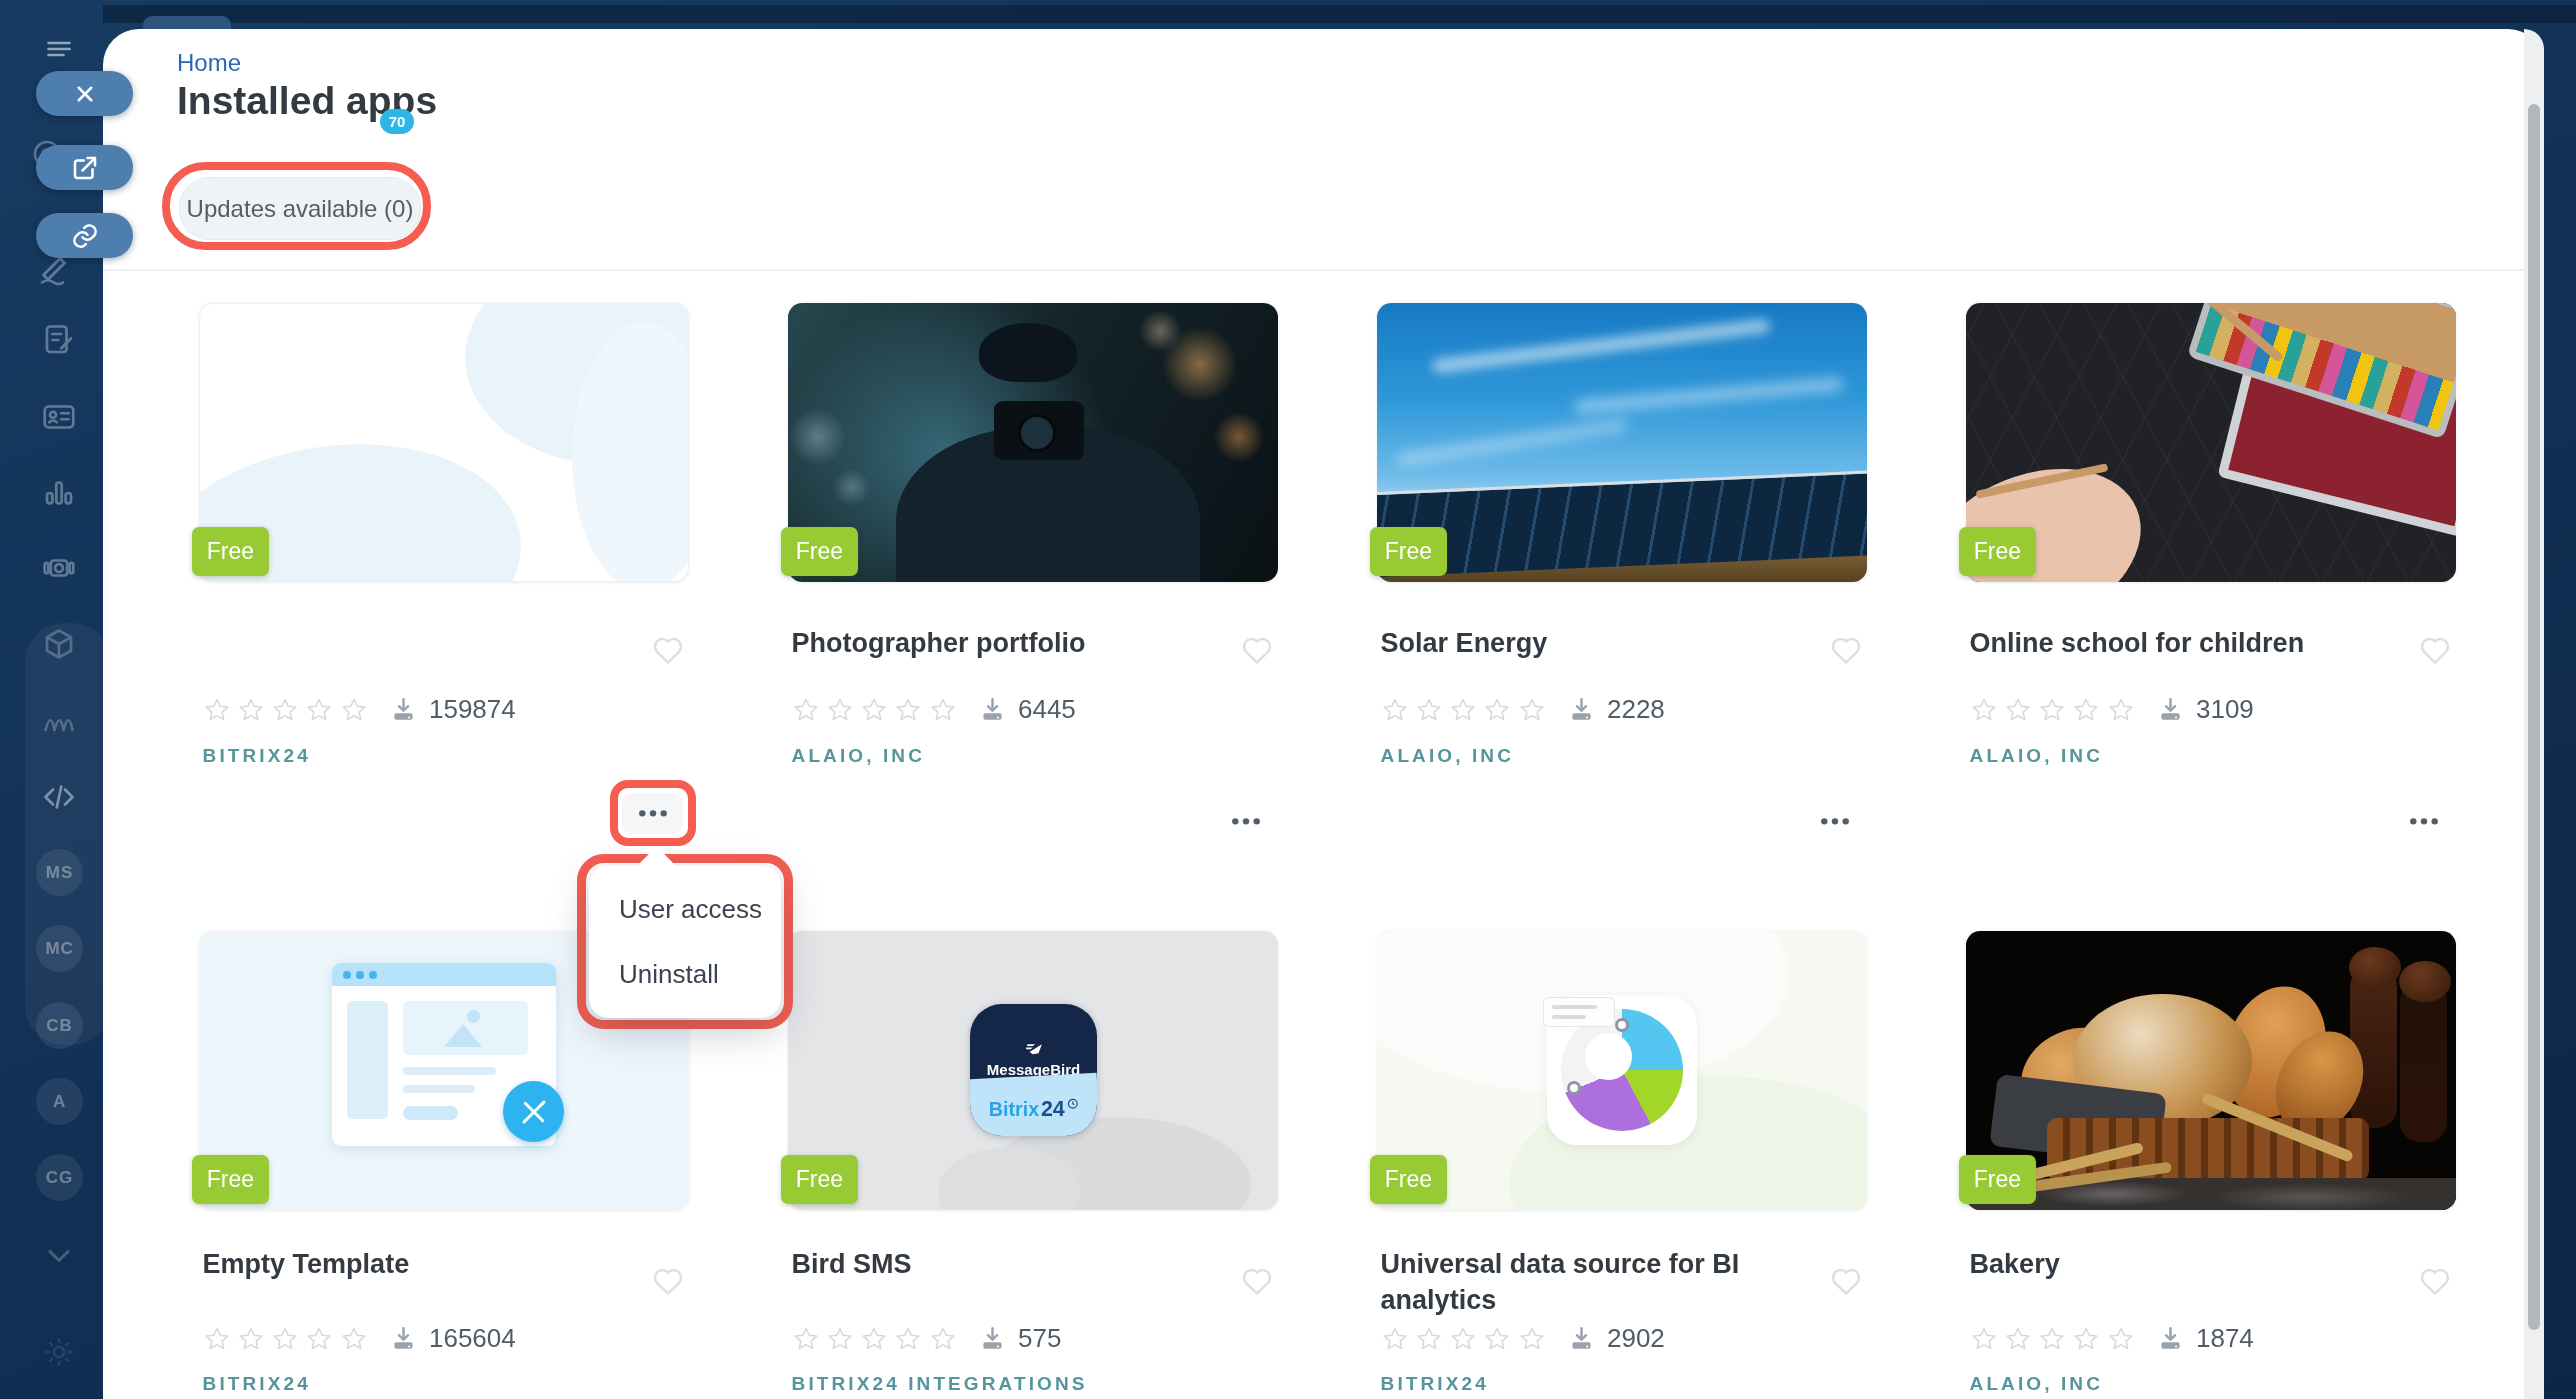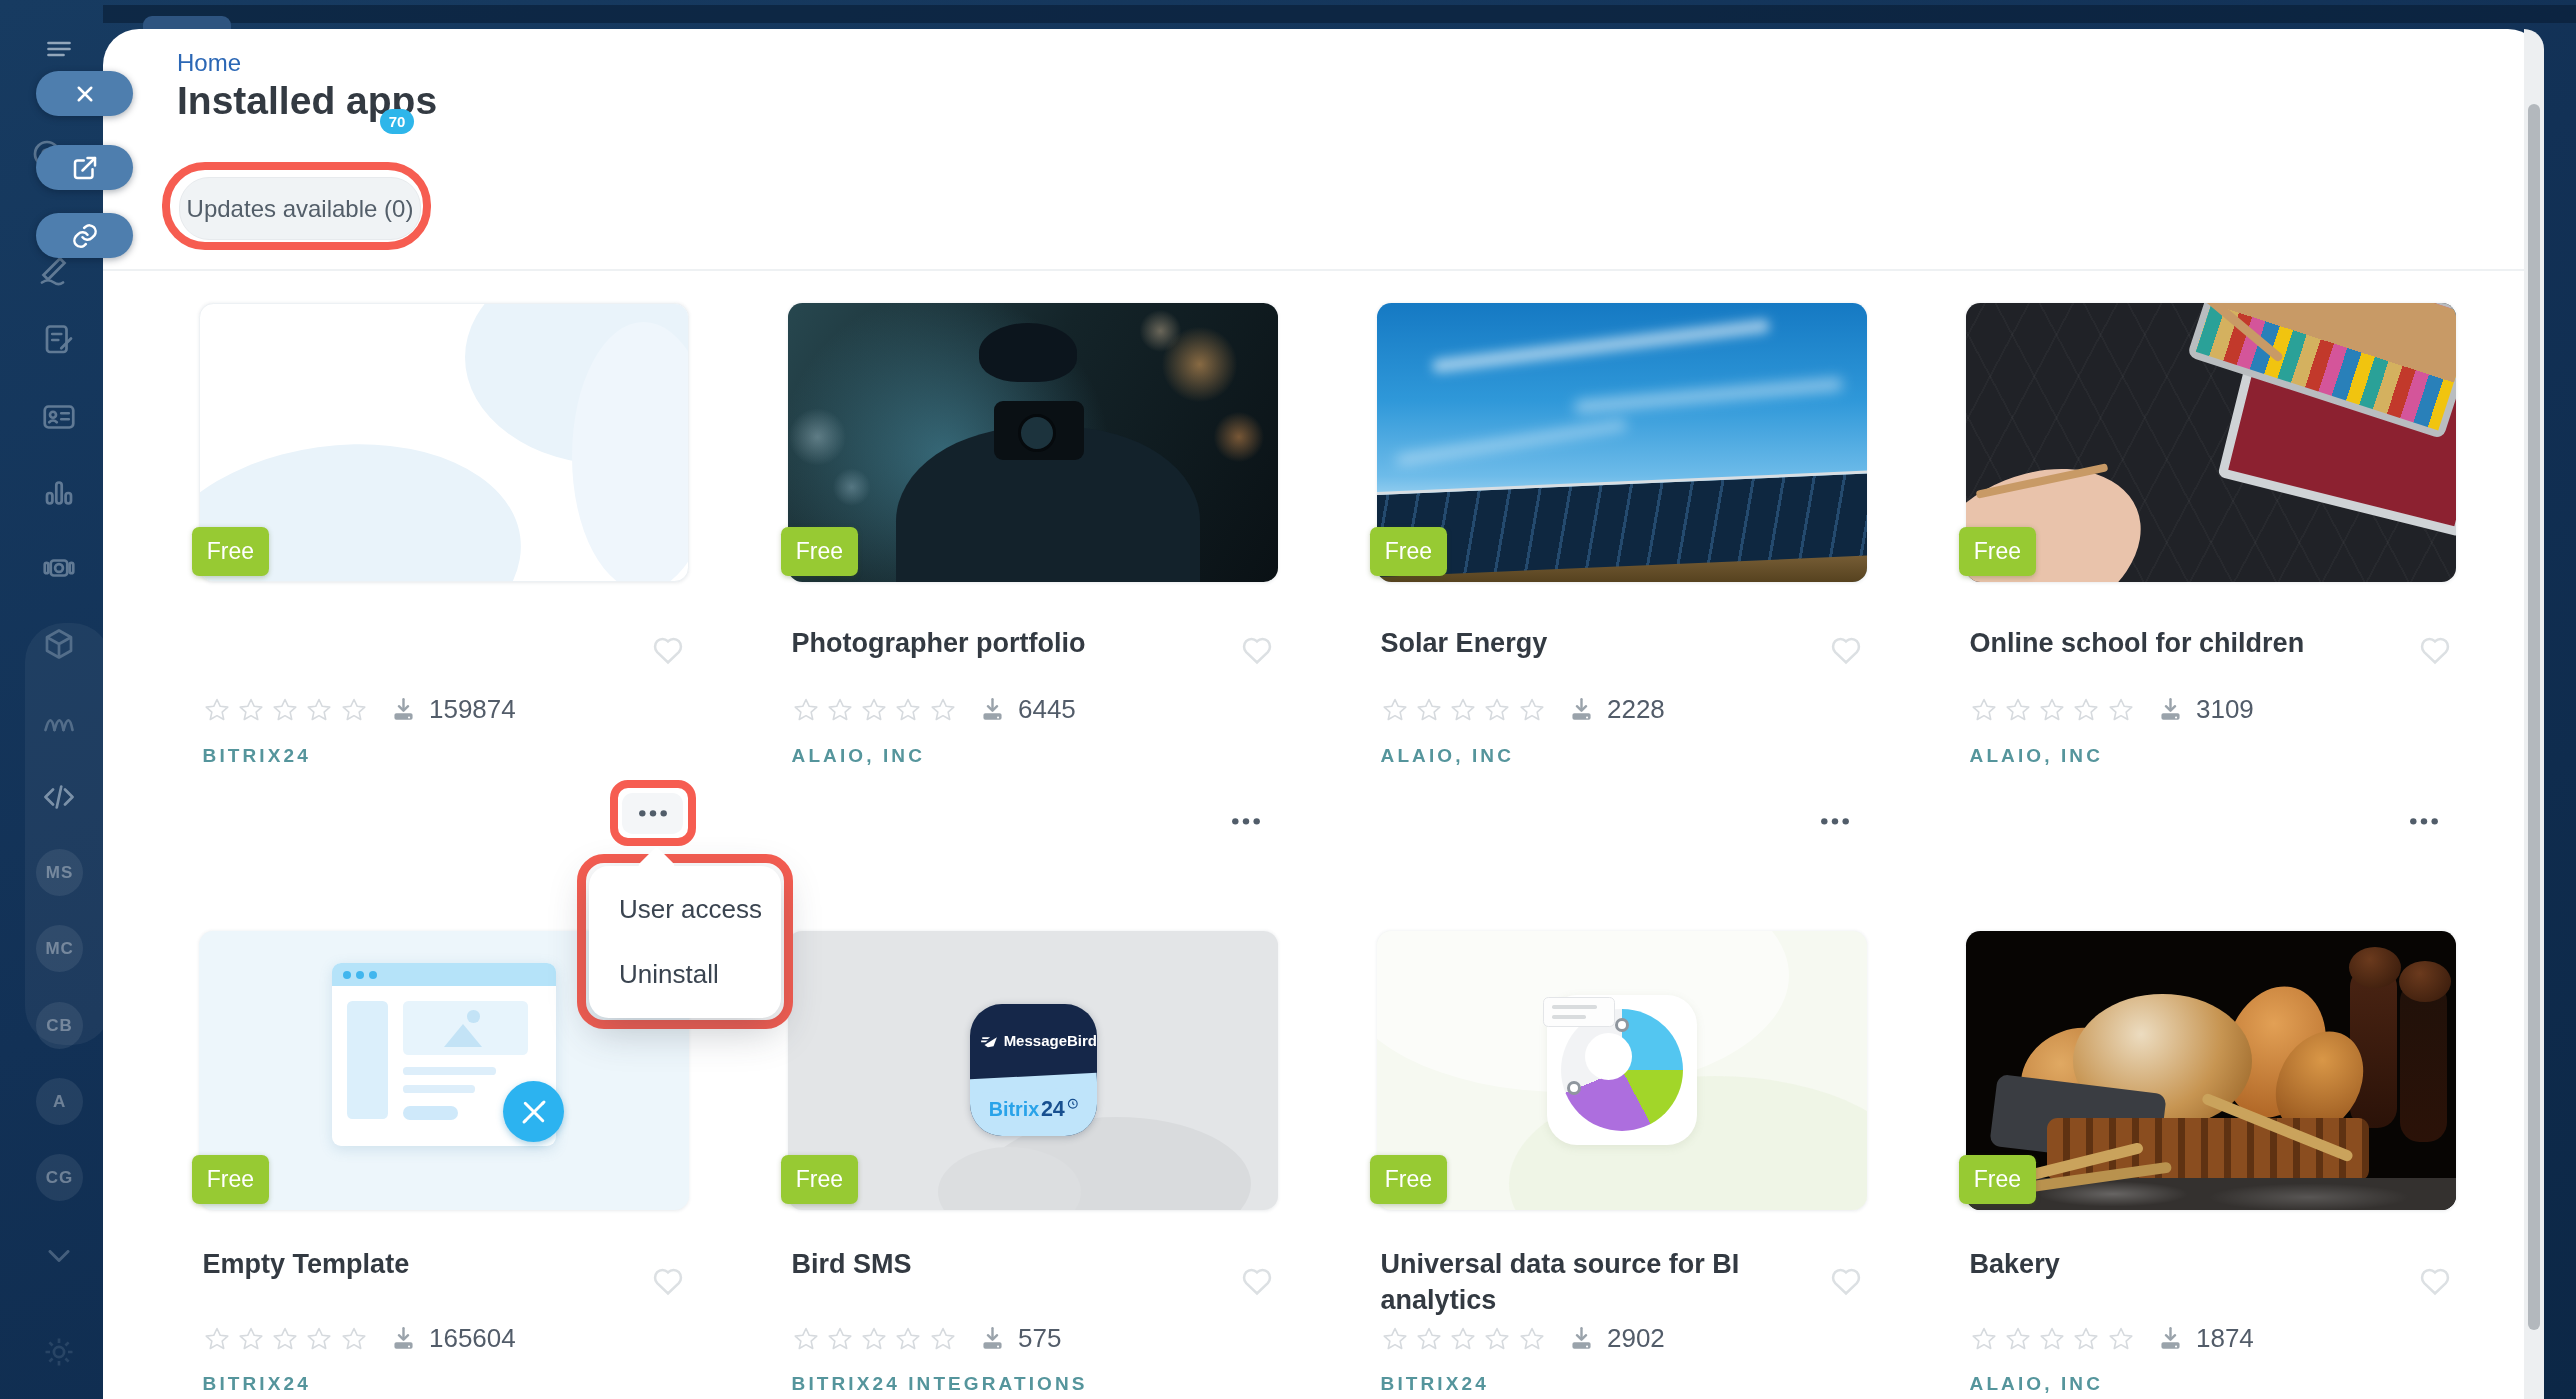--- a/index.html
+++ b/index.html
@@ -128,21 +128,21 @@
   .img-template .tl1{left:204px;top:136px;width:93px;height:8px;background:#ddeefa;border-radius:3.6px;}
   .img-template .tl2{left:204px;top:154px;width:72px;height:8px;background:#ddeefa;border-radius:3.6px;}
   .img-template .tpill{left:204px;top:175px;width:55px;height:14.3px;background:#cfe9fa;border-radius:7.2px;}
   .img-template .tcircle{left:304px;top:150px;width:61px;height:61px;background:#2cb3f0;border-radius:50%;
       display:flex;align-items:center;justify-content:center;box-shadow:0 2.7px 7.2px rgba(30,130,180,.35);}
 
   .img-birdsms{background:#e3e5e7;}
   .img-birdsms .cloud{bottom:-41px;right:27px;width:269px;height:134px;background:#d9dbdd;border-radius:50%;}
   .img-birdsms .cloud2{bottom:-27px;right:197px;width:143px;height:90px;background:#dcdee0;border-radius:50%;}
   .img-birdsms .sq{left:182px;top:73px;width:127px;height:132px;border-radius:32px;overflow:hidden;background:#152749;box-shadow:0 1.8px 7.2px rgba(40,50,70,.25);}
-  .img-birdsms .sqtop{position:absolute;left:0;top:0;width:100%;height:60%;display:flex;flex-direction:row;align-items:center;justify-content:flex-end;padding-bottom:5.4px;box-sizing:border-box;}
+  .img-birdsms .sqtop{position:absolute;left:0;top:0;width:100%;height:60%;display:flex;flex-direction:column;align-items:center;justify-content:flex-end;padding-bottom:5.4px;box-sizing:border-box;}
   .img-birdsms .mbird-label{color:#fff;font-size:15px;font-weight:700;}
   .img-birdsms .sqbot{position:absolute;left:0;bottom:0;width:100%;height:40%;background:#bfe4fa;
       display:flex;align-items:center;justify-content:center;gap:1.8px;}
   .img-birdsms .sqbot:before{content:"";position:absolute;top:-7.2px;left:0;width:100%;height:14.3px;background:#bfe4fa;transform:rotate(-3deg);}
   .img-birdsms .bx1{color:#29a3e9;font-size:19.7px;font-weight:700;position:relative;}
   .img-birdsms .bx2{color:#174f8f;font-size:21.5px;font-weight:800;position:relative;}
 
   .img-bi{background:#f6f9f1;}
   .img-bi .sw1{top:-72px;left:-36px;width:448px;height:233px;background:rgba(255,255,255,.55);border-radius:50%;}
   .img-bi .sw2{bottom:-81px;right:-54px;width:412px;height:215px;background:rgba(238,244,228,.8);border-radius:50%;}

